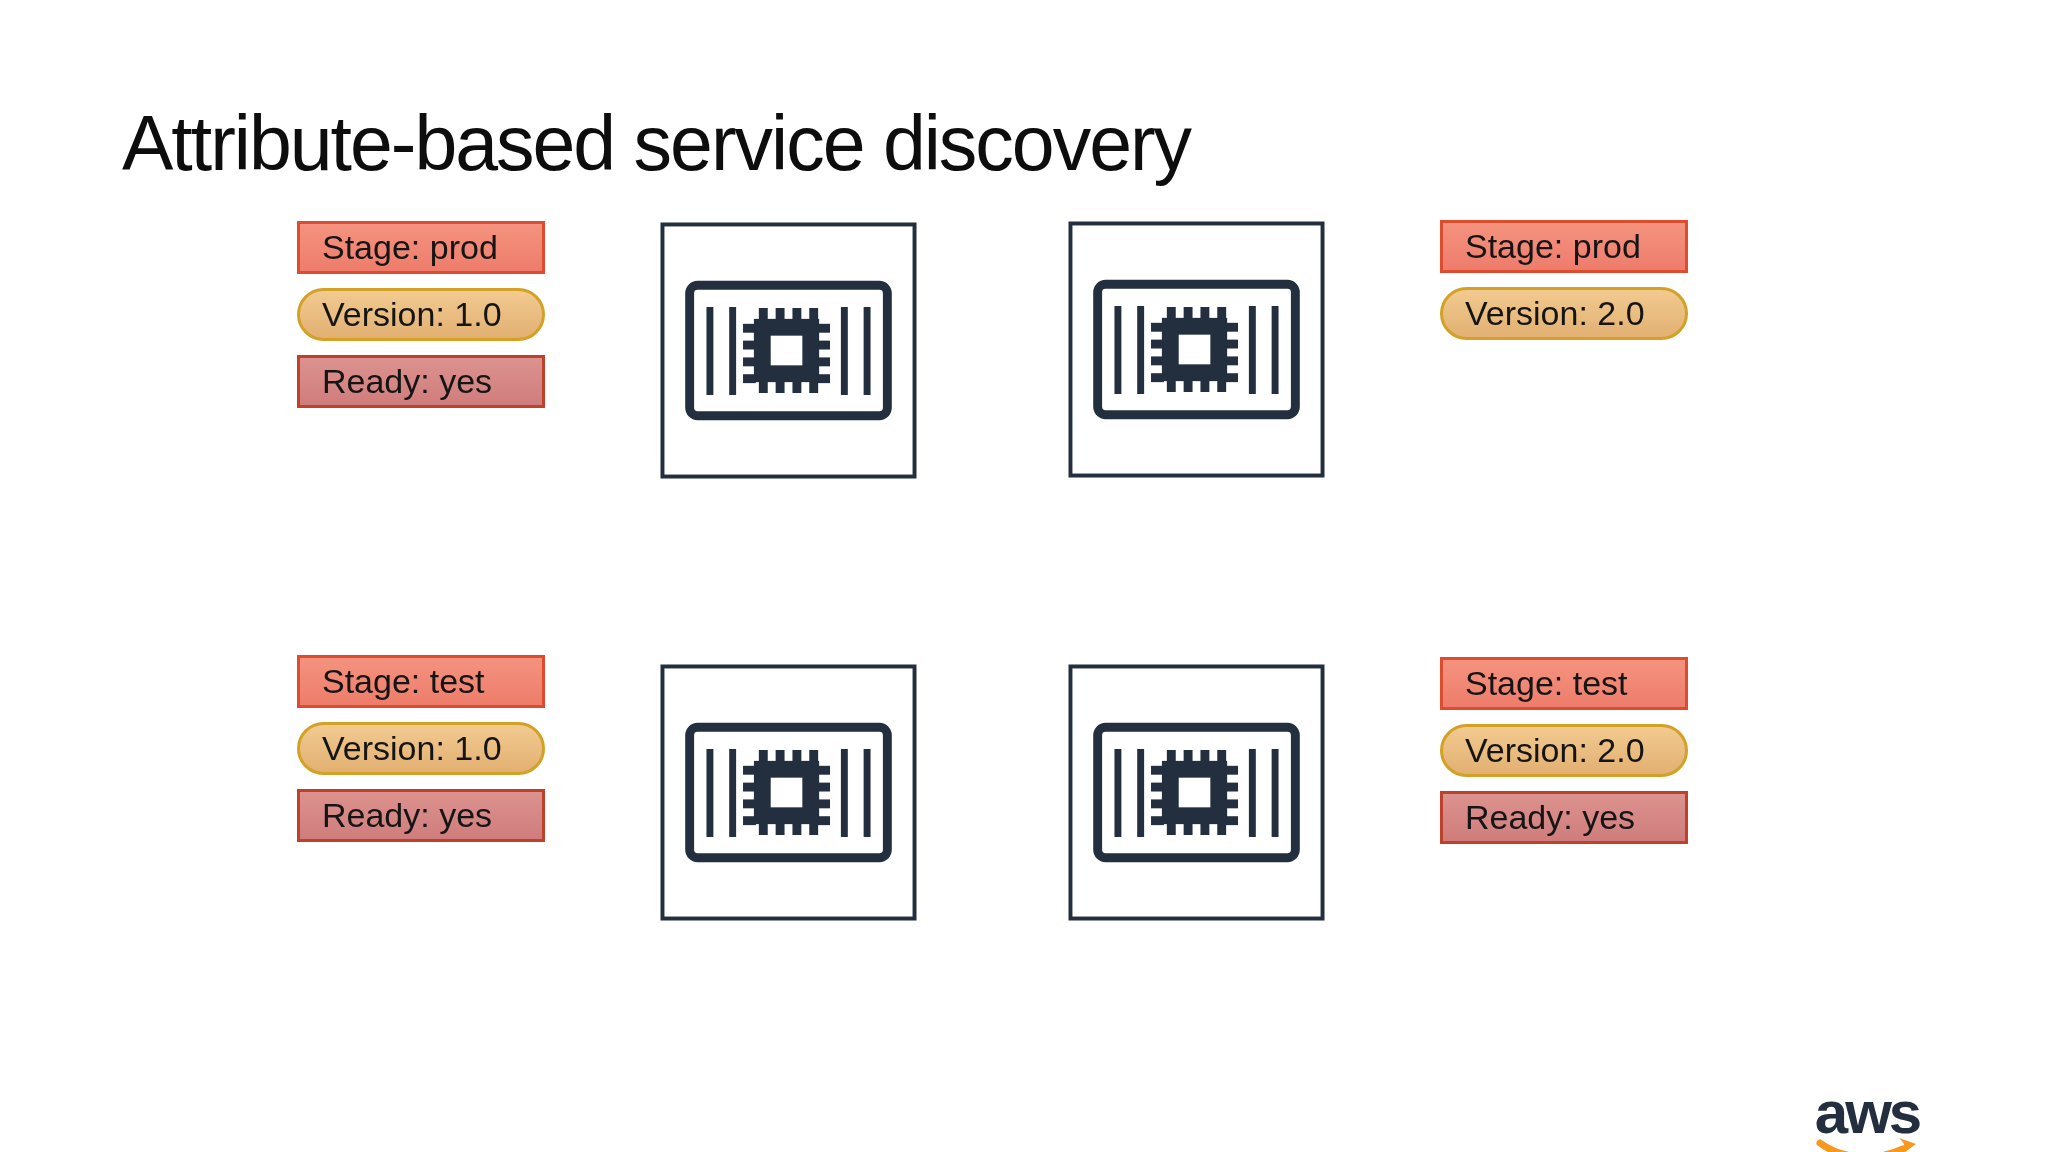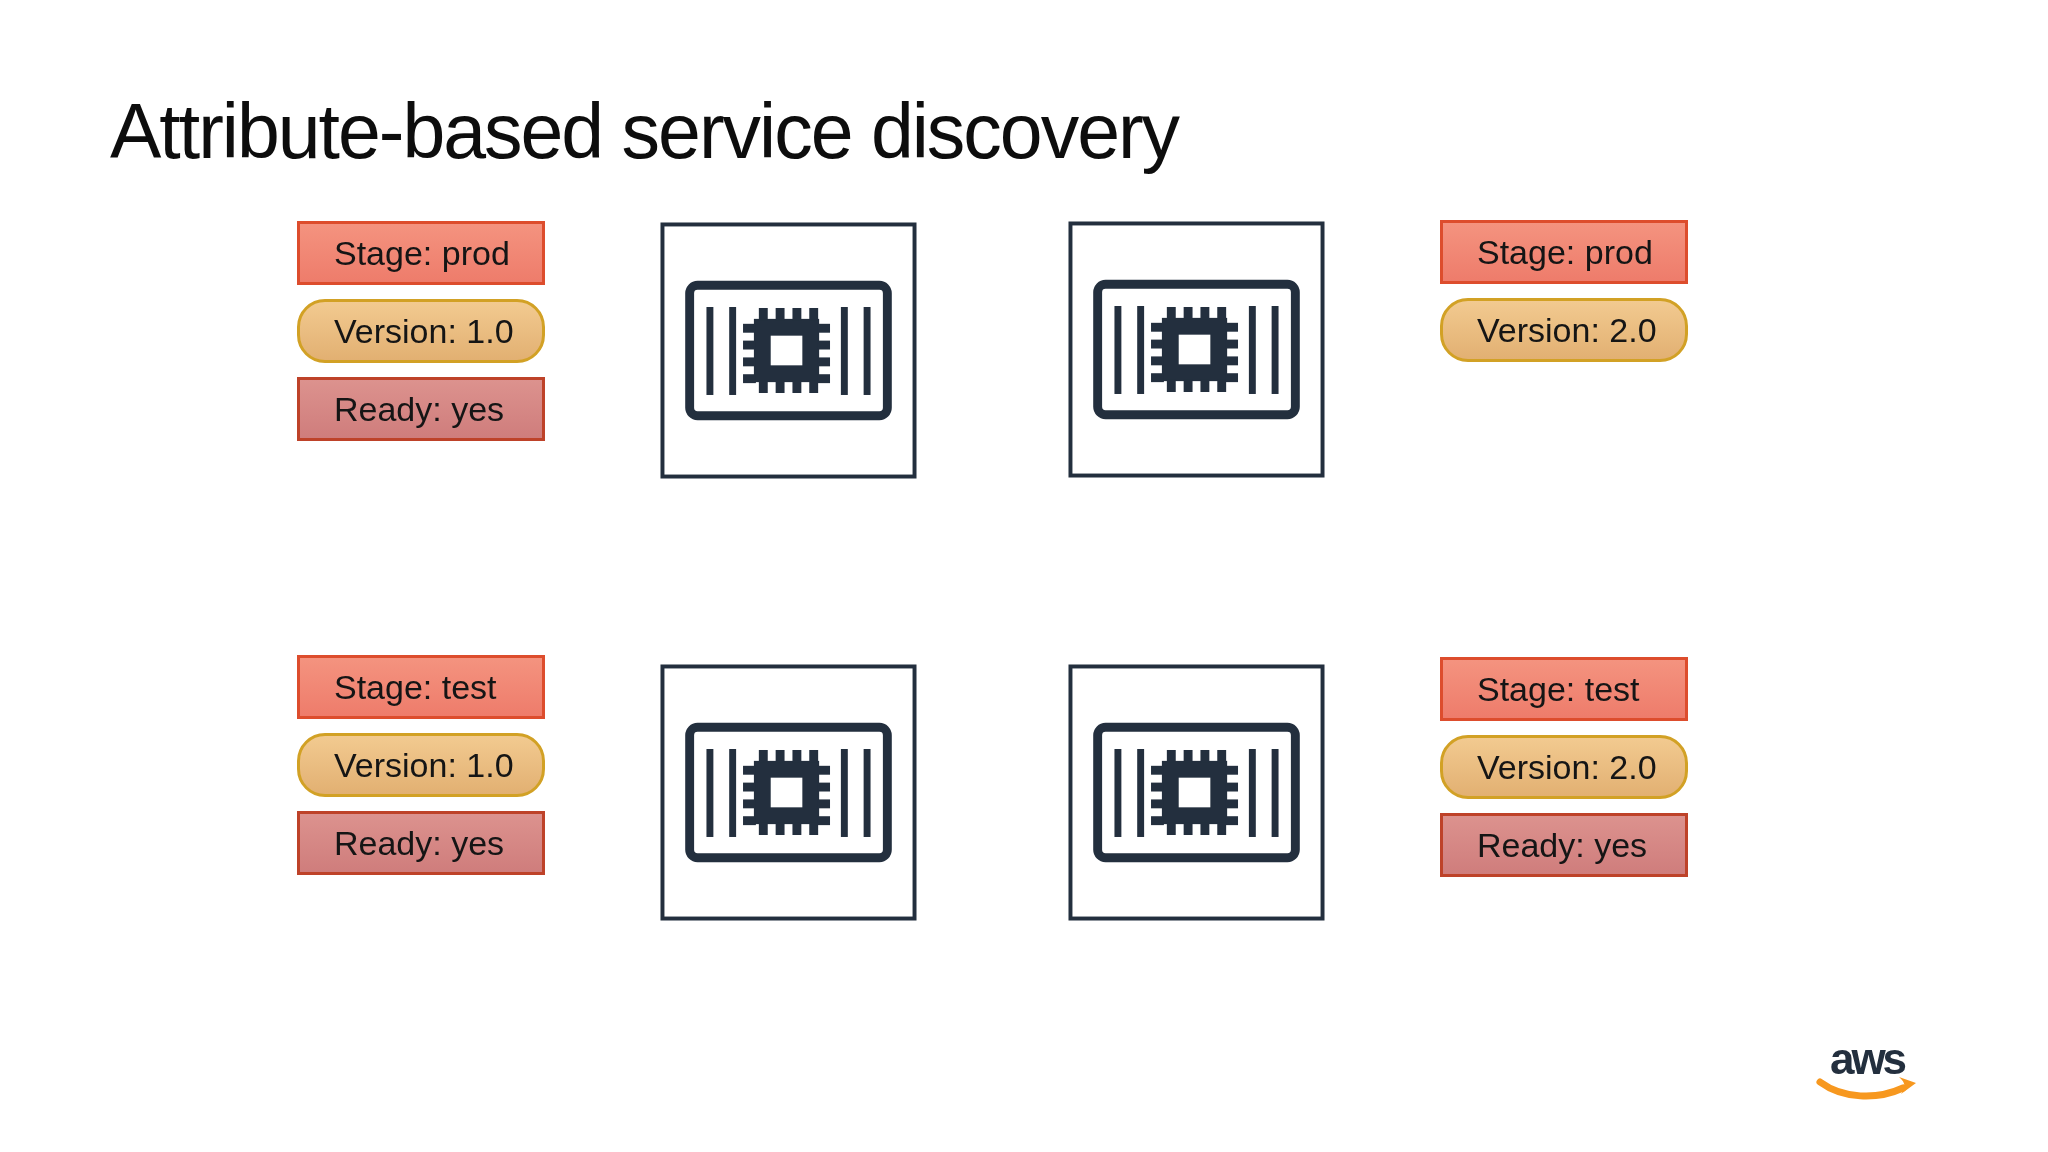--- a/index.html
+++ b/index.html
@@ -9,21 +9,21 @@
     height: 1152px;
     background: #ffffff;
     overflow: hidden;
     font-family: "Liberation Sans", sans-serif;
   }
 
   .title {
     position: absolute;
     left: 106px;
     top: 85px;
-    margin: 4px;
+    margin: 16px;
     font-size: 77px;
     line-height: 1.1;
     font-weight: 400;
     letter-spacing: -2px;
     color: #0d0d0d;
   }
 
   .badge-group {
     position: absolute;
     width: 248px;
@@ -31,25 +31,25 @@
     flex-direction: column;
     gap: 14px;
   }
   .g1 { left: 297px; top: 221px; }
   .g2 { left: 1440px; top: 220px; }
   .g3 { left: 297px; top: 655px; }
   .g4 { left: 1440px; top: 657px; }
 
   .badge {
     box-sizing: border-box;
-    height: 64px;
+    height: 53px;
     border: 3px solid #000;
     display: flex;
     align-items: center;
-    padding-left: 34px;
+    padding-left: 22px;
     font-size: 34px;
     color: #151515;
     white-space: nowrap;
   }
   .badge-stage {
     background: linear-gradient(var(--stage-fill-top, #F4937F), var(--stage-fill-bottom, #EE7C6B));
     border-color: var(--stage-border, #DD4D2D);
   }
   .badge-version {
     background: linear-gradient(var(--version-fill-top, #F2CA90), var(--version-fill-bottom, #E2B072));
@@ -89,25 +89,26 @@
   .aws-logo {
     position: absolute;
     left: 1812px;
     top: 1040px;
     width: 110px;
     display: flex;
     flex-direction: column;
     align-items: center;
   }
   .aws-text {
-    font-size: 44px;
+    font-size: 60px;
     font-weight: 700;
     letter-spacing: -3px;
     line-height: 0.85;
     color: var(--logo-ink, #232F3E);
+    margin-top: 47px;
   }
   .aws-smile { width: 104px; height: 26px; margin-top: -2px; }
   .smile-stroke { stroke: var(--logo-smile, #F7981F); fill: none; stroke-width: 7; stroke-linecap: round; }
   .smile-fill   { fill: var(--logo-smile, #F7981F); }
 </style>
 </head>
 <body>
 
 <div class="slide">
 

